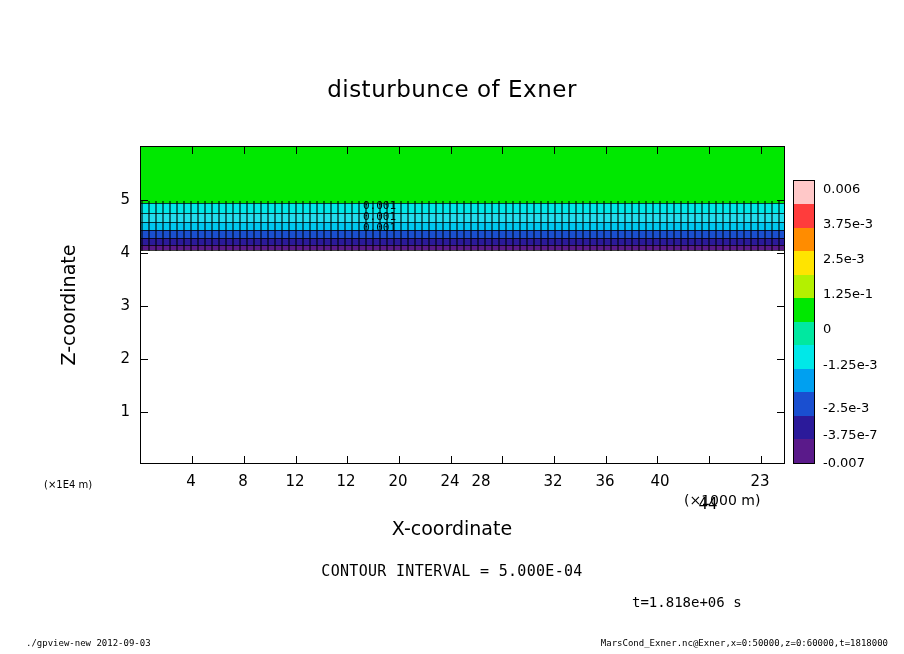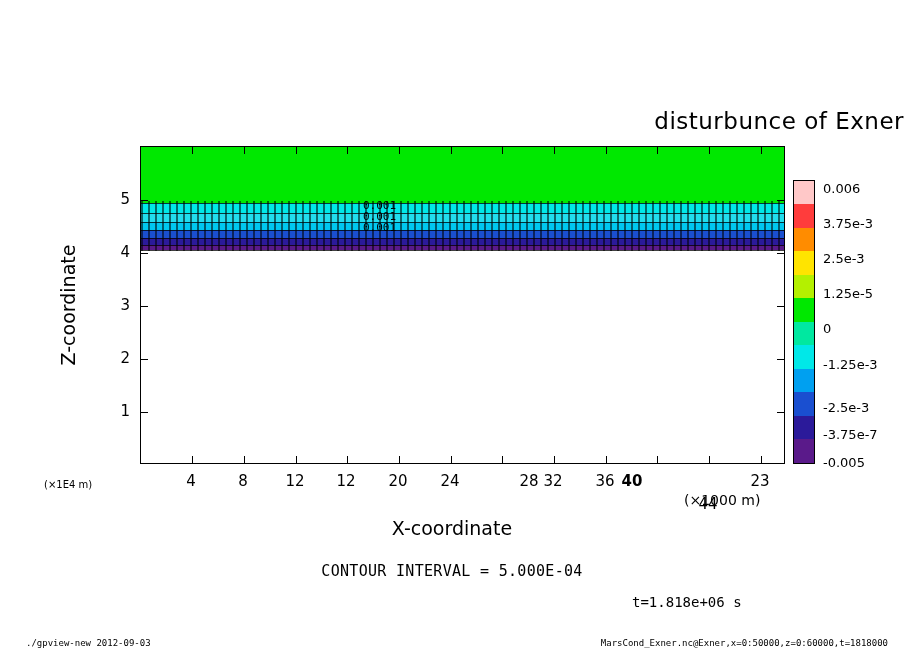--- a/index.html
+++ b/index.html
@@ -12,24 +12,23 @@
     height: 654px;
     position: relative;
     font-family: "DejaVu Sans", sans-serif;
     color: #000000;
     overflow: hidden;
   }
   .abs { position: absolute; }
 
   #title {
     left: 0; top: 76px; width: 904px;
-    text-align: right;
+    text-align: center;
     font-size: 23px;
     letter-spacing: 0.5px;
-    margin-top: 32px;
   }
 
   
   #plot-frame {
     left: 140px; top: 146px;
     width: 645px; height: 318px;
     border: 1px solid #000;
     box-sizing: border-box;
     background: #ffffff;
     overflow: hidden;
@@ -206,24 +205,24 @@
   <div class="tick-y-r" style="top:106px;"></div>
   <div class="tick-y-r" style="top:53px;"></div>
 </div>
 
 <div class="xlabel abs" style="left:171px; top:472px;">4</div>
 <div class="xlabel abs" style="left:223px; top:472px;">8</div>
 <div class="xlabel abs" style="left:275px; top:472px;">12</div>
 <div class="xlabel abs" style="left:326px; top:472px;">12</div>
 <div class="xlabel abs" style="left:378px; top:472px;">20</div>
 <div class="xlabel abs" style="left:430px; top:472px;">24</div>
-<div class="xlabel abs" style="left:509px; top:472px;text-align:center;">28</div>
+<div class="xlabel abs" style="left:461px; top:472px;text-align:center;">28</div>
 <div class="xlabel abs" style="left:533px; top:472px;">32</div>
 <div class="xlabel abs" style="left:585px; top:472px;">36</div>
-<div class="xlabel abs" style="left:612px; top:472px;font-weight:bold;">40</div>
+<div class="xlabel abs" style="left:640px; top:472px;">40</div>
 <div class="xlabel abs" style="left:688px; top:472px;margin-top:23px;">44</div>
 <div class="xlabel abs" style="left:740px; top:472px;">23</div>
 
 <div class="ylabel abs" style="left:100px; top:402px;">1</div>
 <div class="ylabel abs" style="left:100px; top:349px;">2</div>
 <div class="ylabel abs" style="left:100px; top:296px;">3</div>
 <div class="ylabel abs" style="left:100px; top:243px;">4</div>
 <div class="ylabel abs" style="left:100px; top:190px;">5</div>
 
 <div class="abs" id="ylabel-title">Z-coordinate</div>
@@ -245,21 +244,21 @@
   <div class="swatch" style="height:8.333%; background:#00e8e8;"></div>
   <div class="swatch" style="height:8.333%; background:#00a0f0;"></div>
   <div class="swatch" style="height:8.333%; background:#1a4fd0;"></div>
   <div class="swatch" style="height:8.333%; background:#2b1a9a;"></div>
   <div class="swatch" style="height:8.337%; background:#5a1a8a;"></div>
 </div>
 
 <div class="cb-tick" style="top:181px;">0.006</div>
 <div class="cb-tick" style="top:216px;">3.75e-3</div>
 <div class="cb-tick" style="top:251px;">2.5e-3</div>
-<div class="cb-tick" style="top:286px;">1.25e-5</div>
+<div class="cb-tick" style="top:286px;">1.25e-1</div>
 <div class="cb-tick" style="top:321px;">0</div>
 <div class="cb-tick" style="top:357px;">-1.25e-3</div>
 <div class="cb-tick" style="top:400px;">-2.5e-3</div>
 <div class="cb-tick" style="top:427px;">-3.75e-7</div>
-<div class="cb-tick" style="top:455px;">-0.005</div>
+<div class="cb-tick" style="top:455px;">-0.007</div>
 
 <div class="abs" id="footer-left">./gpview-new  2012-09-03</div>
 <div class="abs" id="footer-right">MarsCond_Exner.nc@Exner,x=0:50000,z=0:60000,t=1818000</div>
 
 </body></html>

